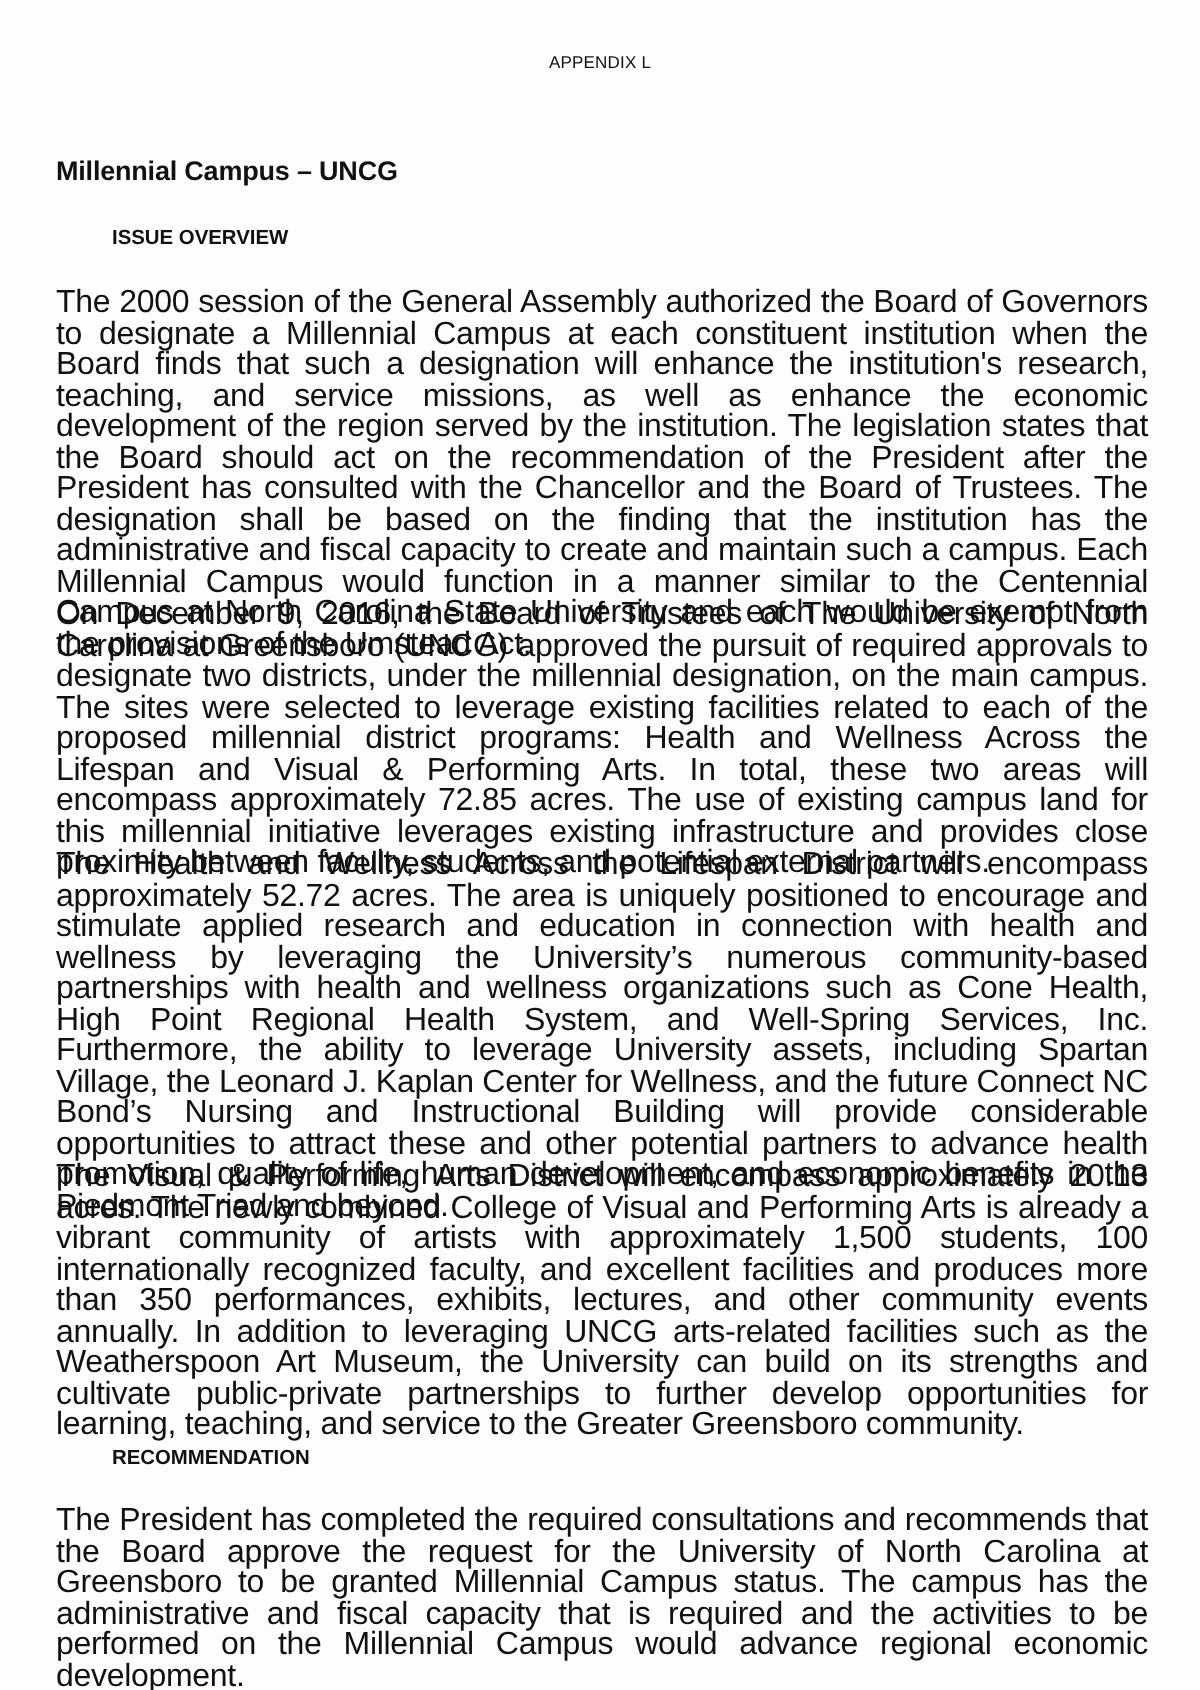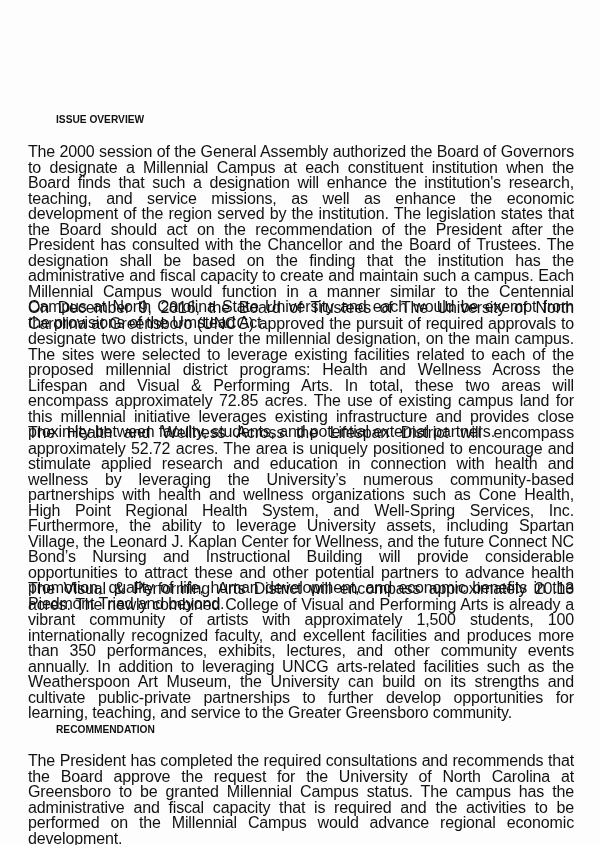--- a/index.html
+++ b/index.html
@@ -64,21 +64,23 @@
     letter-spacing: -0.15px;
     word-spacing: 0px;
     margin: 0;
   }
 </style>
 </head>
 <body>
 
 <div class="page">
 
+  <div class="appendix">APPENDIX L</div>
 
+  <div class="title">Millennial Campus – UNCG</div>
 
   <div class="section-heading" style="top:114px;">ISSUE OVERVIEW</div>
 
   <p class="para" style="top:144px;">The 2000 session of the General Assembly authorized the Board of Governors to designate a Millennial Campus at each constituent institution when the Board finds that such a designation will enhance the institution's research, teaching, and service missions, as well as enhance the economic development of the region served by the institution. The legislation states that the Board should act on the recommendation of the President after the President has consulted with the Chancellor and the Board of Trustees. The designation shall be based on the finding that the institution has the administrative and fiscal capacity to create and maintain such a campus. Each Millennial Campus would function in a manner similar to the Centennial Campus at North Carolina State University and each would be exempt from the provisions of the Umstead Act.</p>
 
   <p class="para" style="top:300px;">On December 9, 2016, the Board of Trustees of The University of North Carolina at Greensboro (UNCG) approved the pursuit of required approvals to designate two districts, under the millennial designation, on the main campus. The sites were selected to leverage existing facilities related to each of the proposed millennial district programs:  Health and Wellness Across the Lifespan and Visual &amp; Performing Arts. In total, these two areas will encompass approximately 72.85 acres. The use of existing campus land for this millennial initiative leverages existing infrastructure and provides close proximity between faculty, students, and potential external partners.</p>
 
   <p class="para" style="top:425px;">The Health and Wellness Across the Lifespan District will encompass approximately 52.72 acres. The area is uniquely positioned to encourage and stimulate applied research and education in connection with health and wellness by leveraging the University’s numerous community-based partnerships with health and wellness organizations such as Cone Health, High Point Regional Health System, and Well-Spring Services, Inc. Furthermore, the ability to leverage University assets, including Spartan Village, the Leonard J. Kaplan Center for Wellness, and the future Connect NC Bond’s Nursing and Instructional Building will provide considerable opportunities to attract these and other potential partners to advance health promotion, quality of life, human development, and economic benefits in the Piedmont Triad and beyond.</p>
 
   <p class="para" style="top:581px;">The Visual &amp; Performing Arts District will encompass approximately 20.13 acres. The newly combined College of Visual and Performing Arts is already a vibrant community of artists with approximately 1,500 students, 100 internationally recognized faculty, and excellent facilities and produces more than 350 performances, exhibits, lectures, and other community events annually. In addition to leveraging UNCG arts-related facilities such as the Weatherspoon Art Museum, the University can build on its strengths and cultivate public-private partnerships to further develop opportunities for learning, teaching, and service to the Greater Greensboro community.</p>

